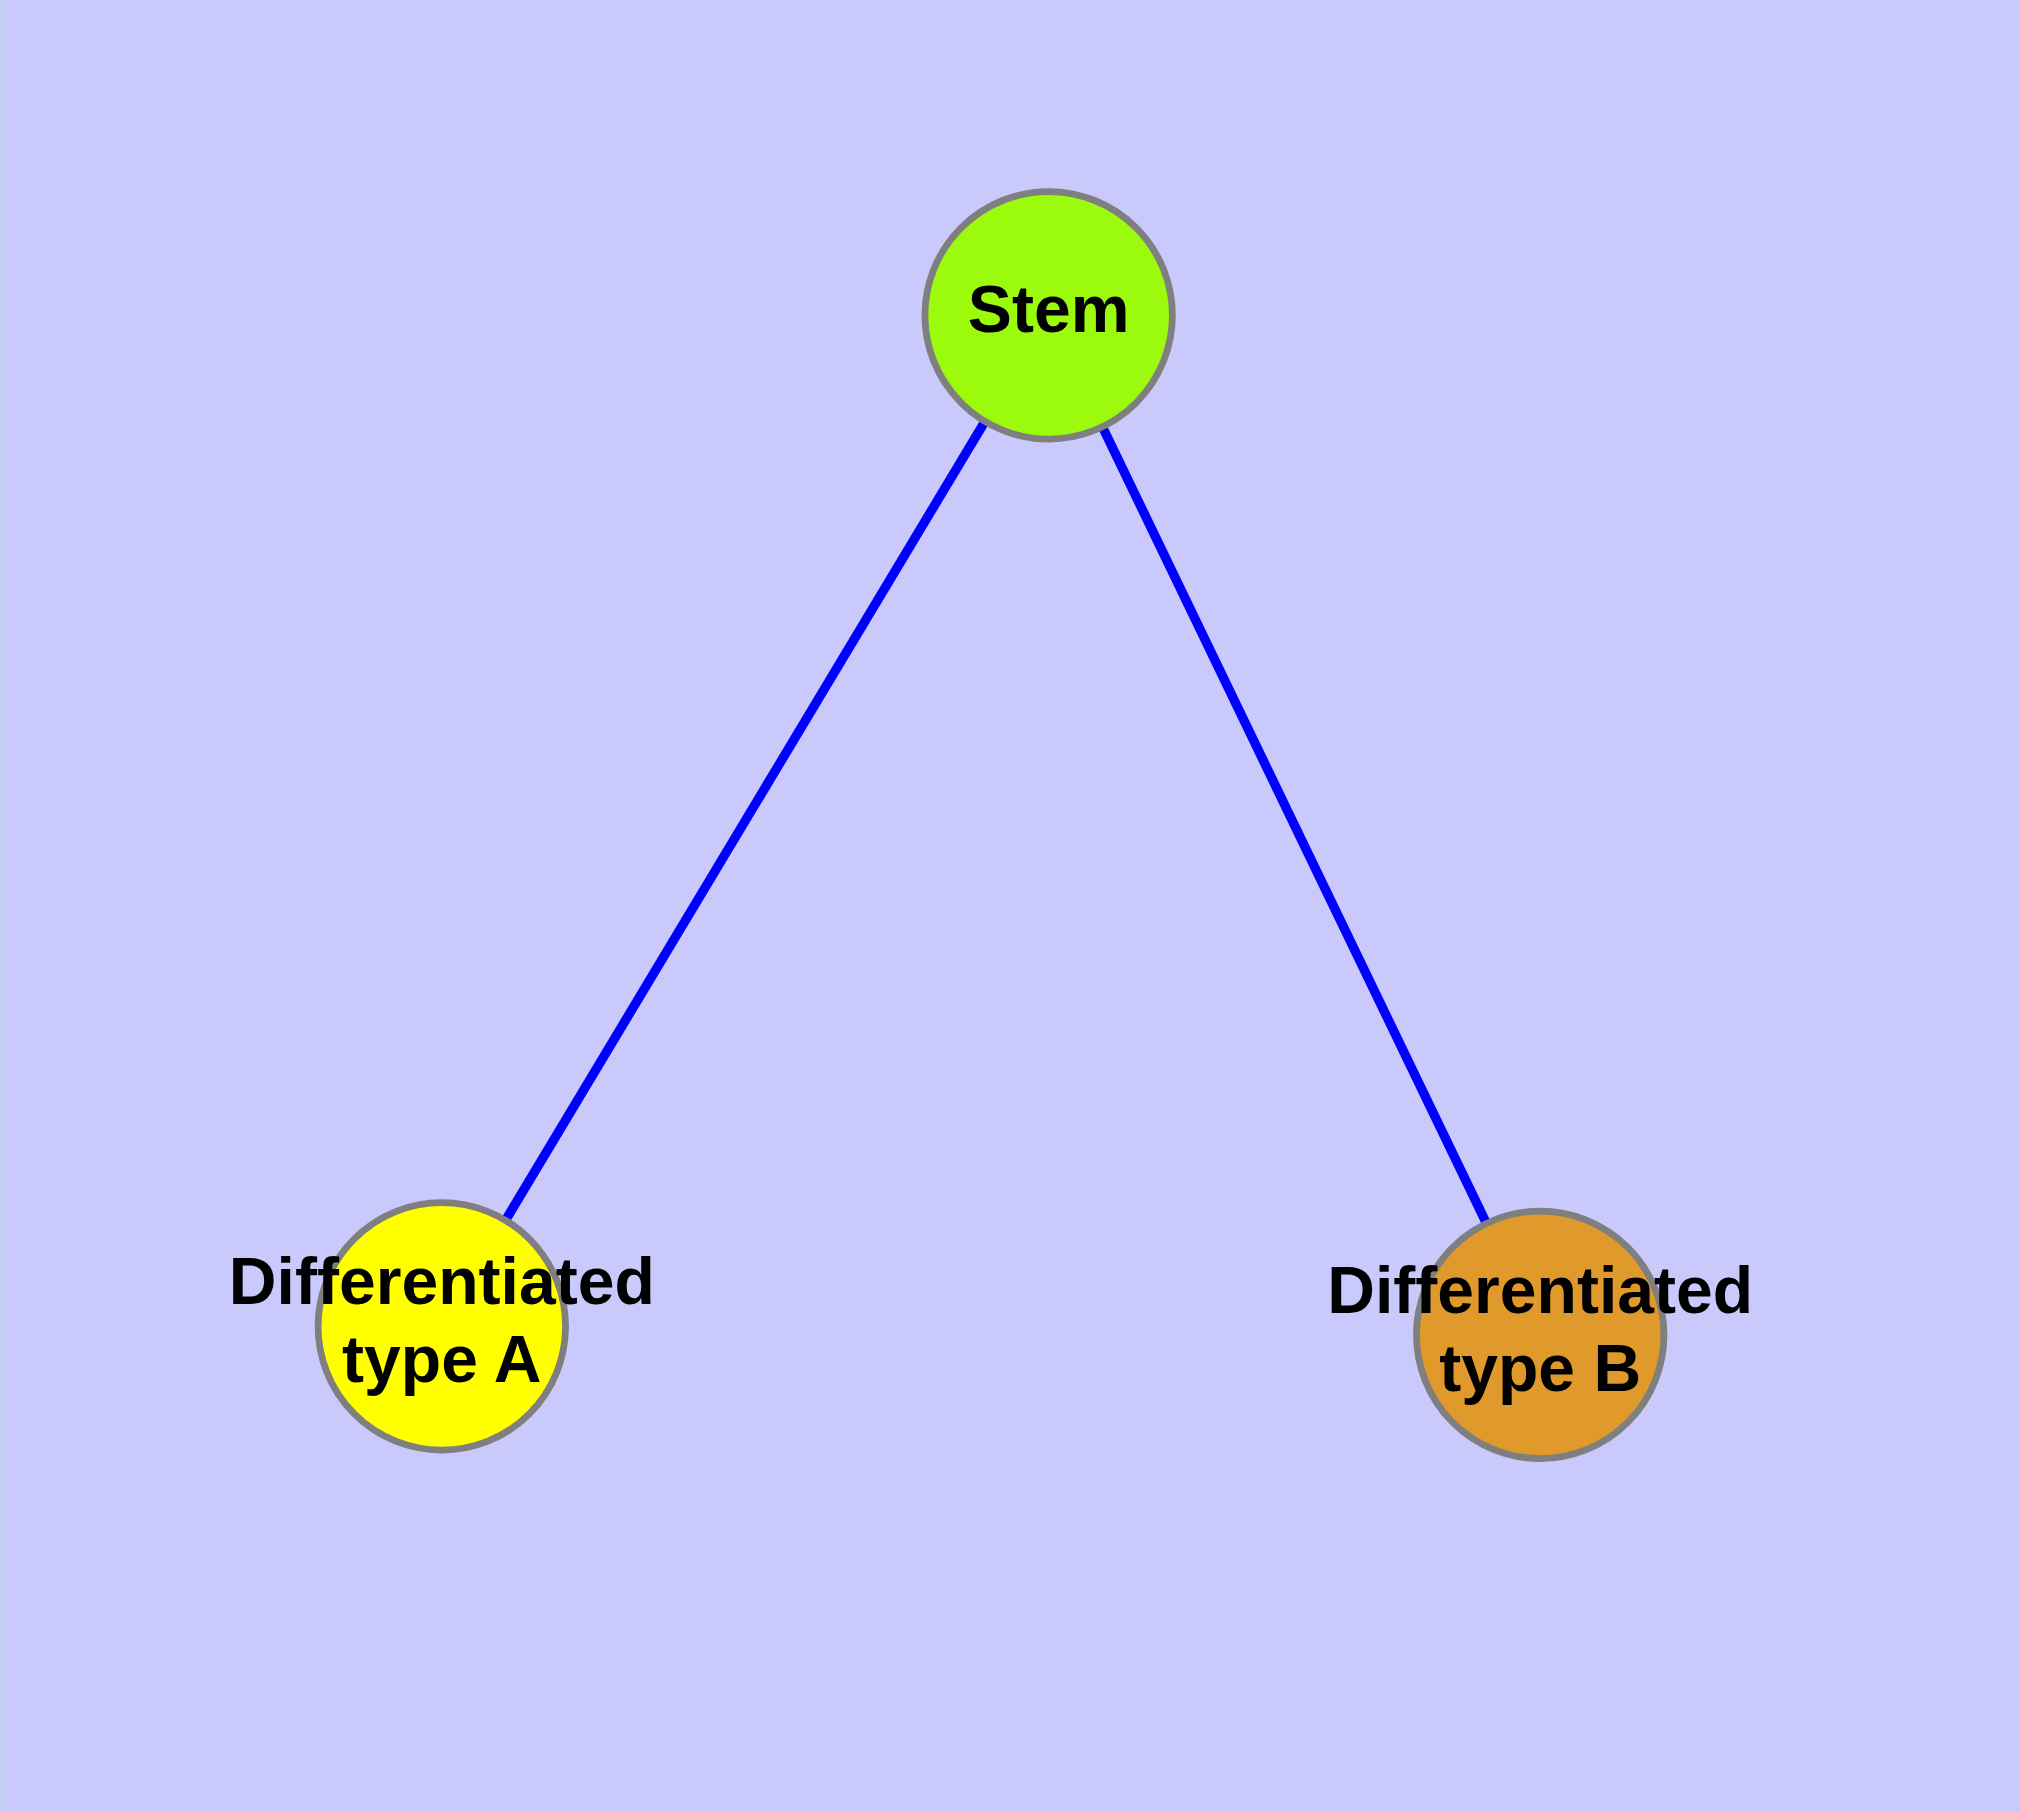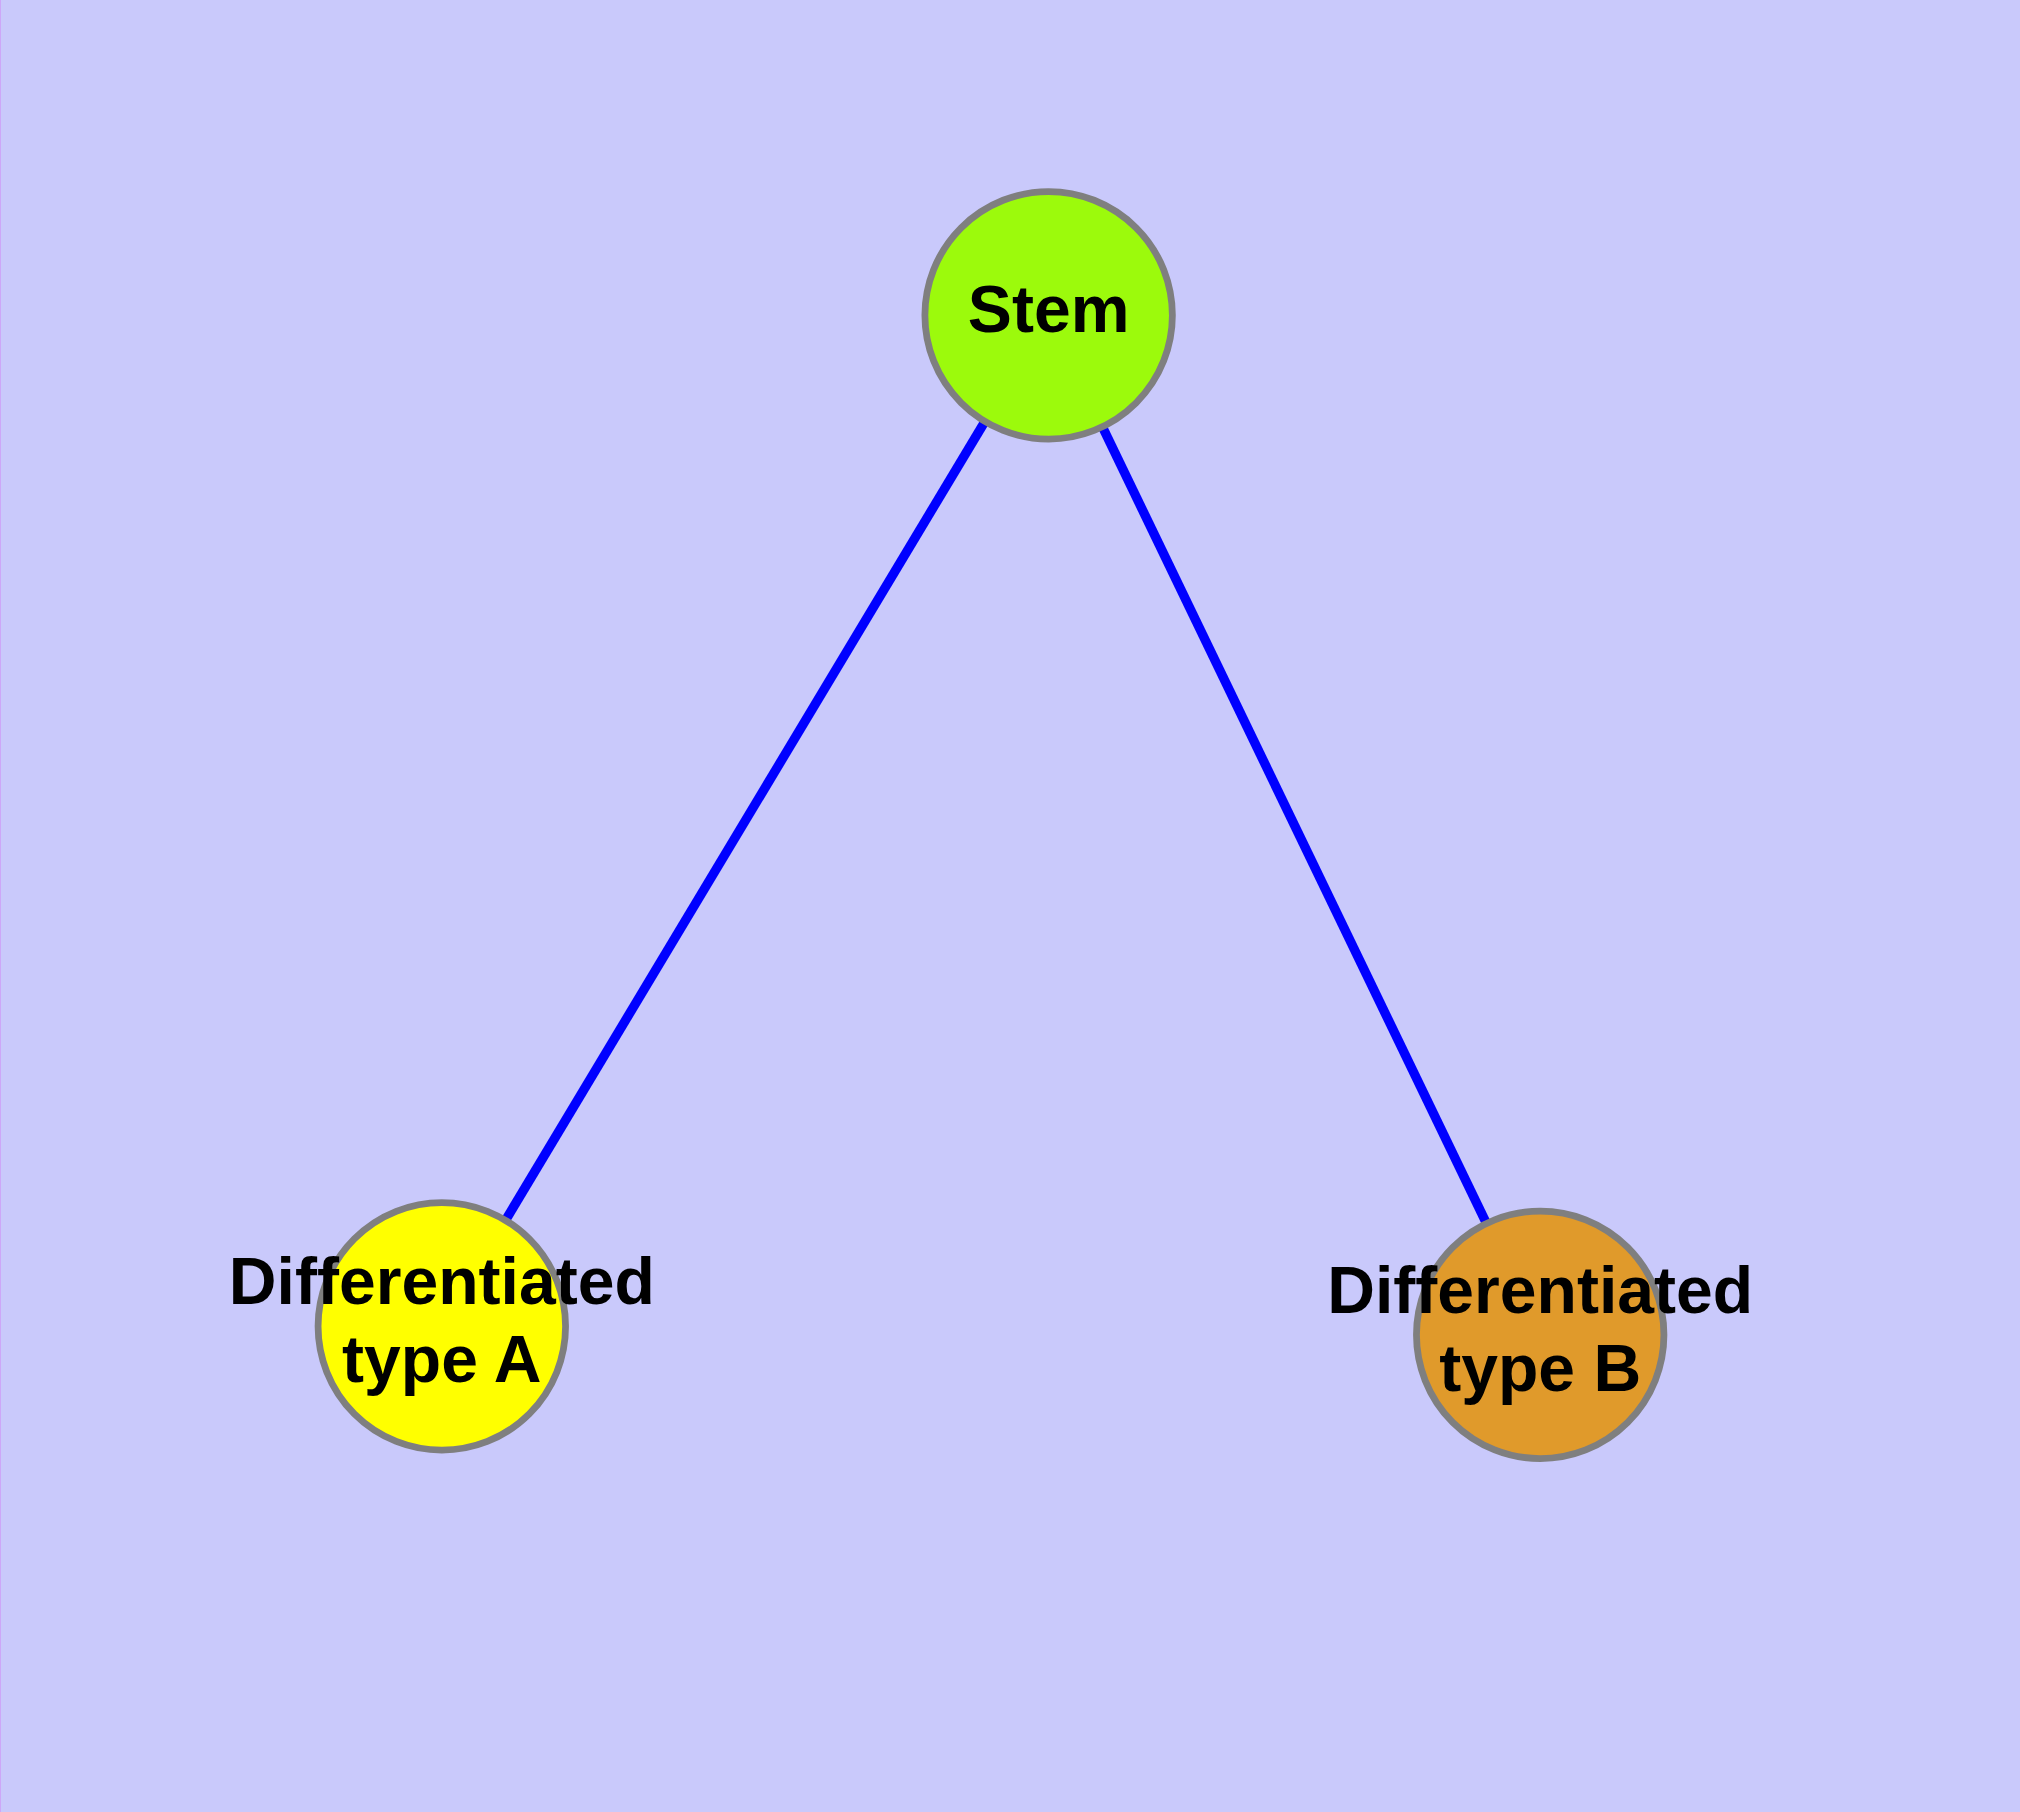--- a/index.html
+++ b/index.html
@@ -27,21 +27,21 @@
     font-family: "Liberation Sans", sans-serif;
     font-weight: bold;
     fill: #000000;
     text-anchor: middle;
     dominant-baseline: middle;
   }
 </style>
 </head>
 <body>
 
-<div id="canvas" style="width: 2021px; height: 1812px; background: #d946ef;">
+<div id="canvas" style="width: 2021px; height: 1812px; background: #86efac;">
   <svg id="graph-svg" viewBox="0 0 2384 2138" xmlns="http://www.w3.org/2000/svg">
 
     <rect id="bg-rect" x="0" y="0" width="2384" height="2138" fill="#C9C9FB"></rect>
 
     <g id="edges-layer">
         <line x1="1237" y1="372" x2="521" y2="1565" stroke="#0000FF" stroke-width="11" stroke-linecap="butt"></line>
         <line x1="1237" y1="372" x2="1817" y2="1575" stroke="#0000FF" stroke-width="11" stroke-linecap="butt"></line>
       </g>
     <g id="nodes-layer">
         <circle cx="1237" cy="372" r="146" fill="#9CFA0C" stroke="#7F7F7F" stroke-width="8"></circle>

